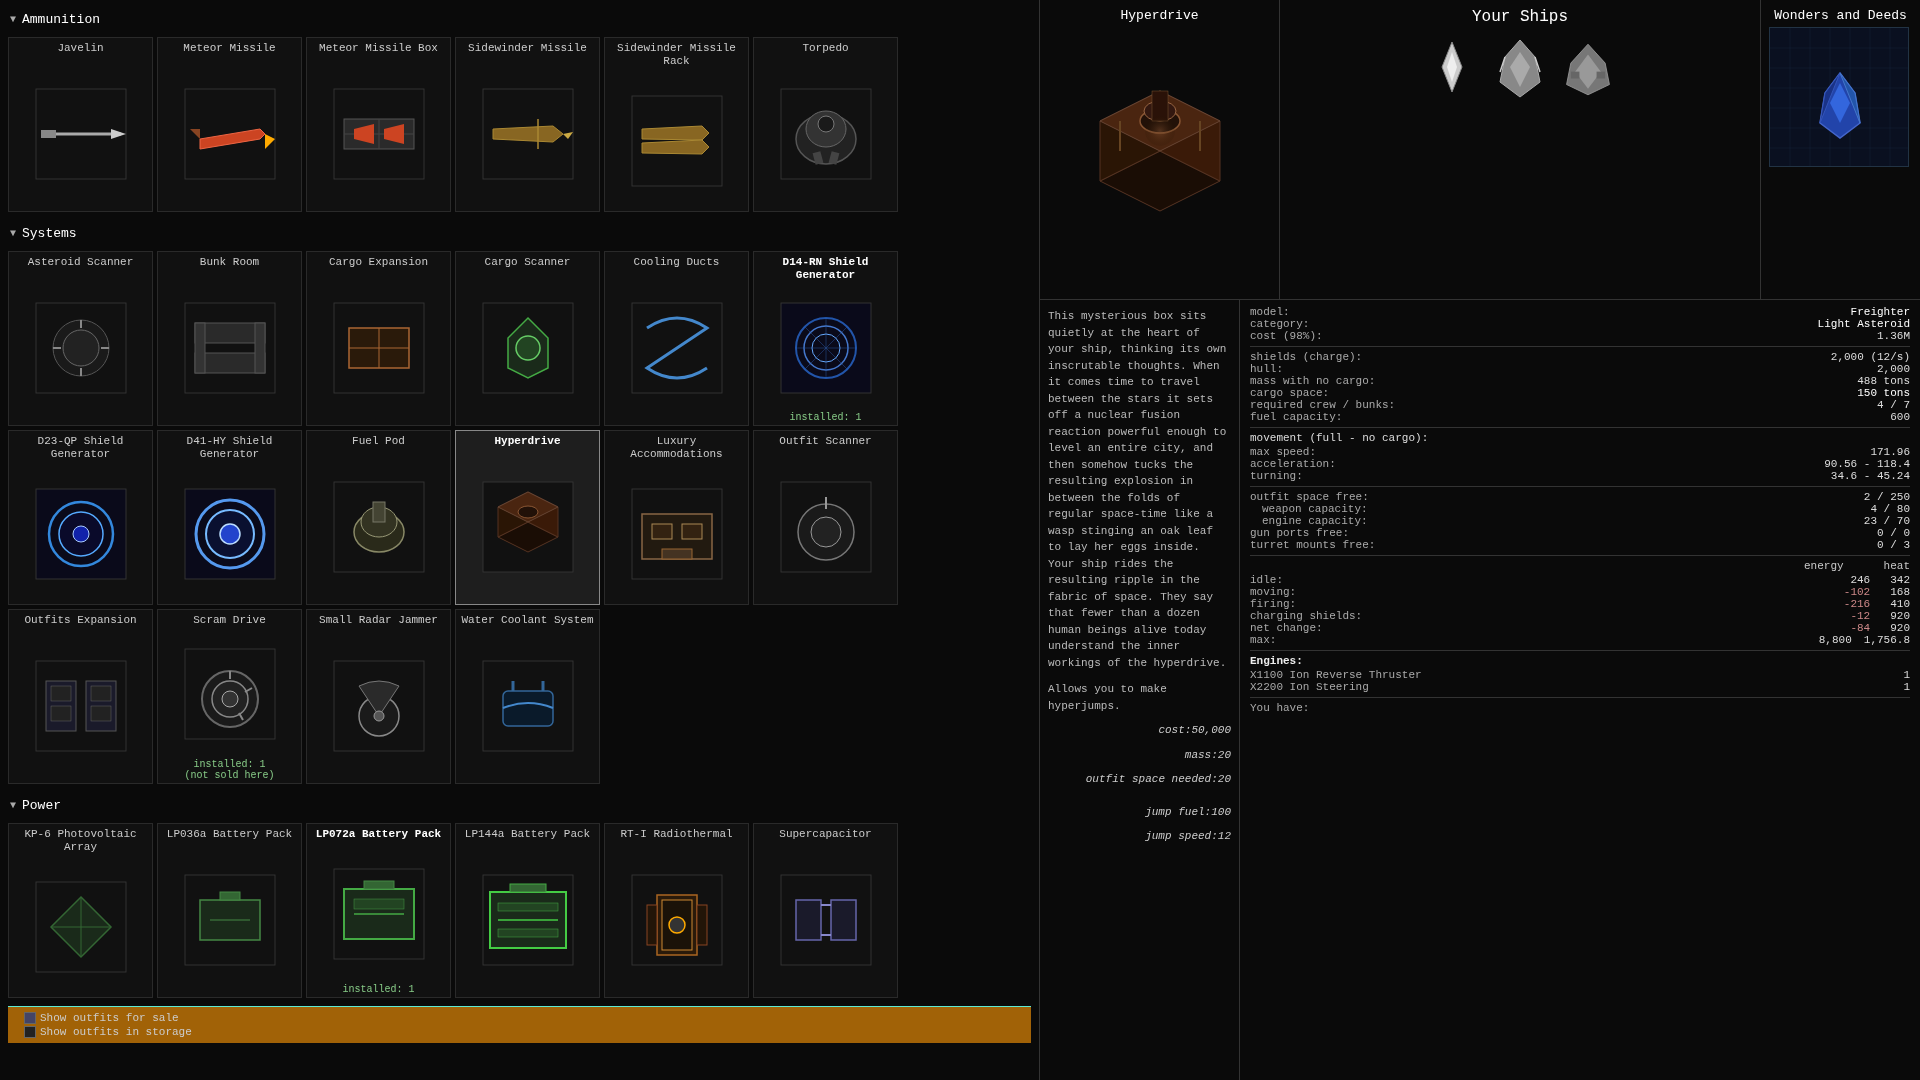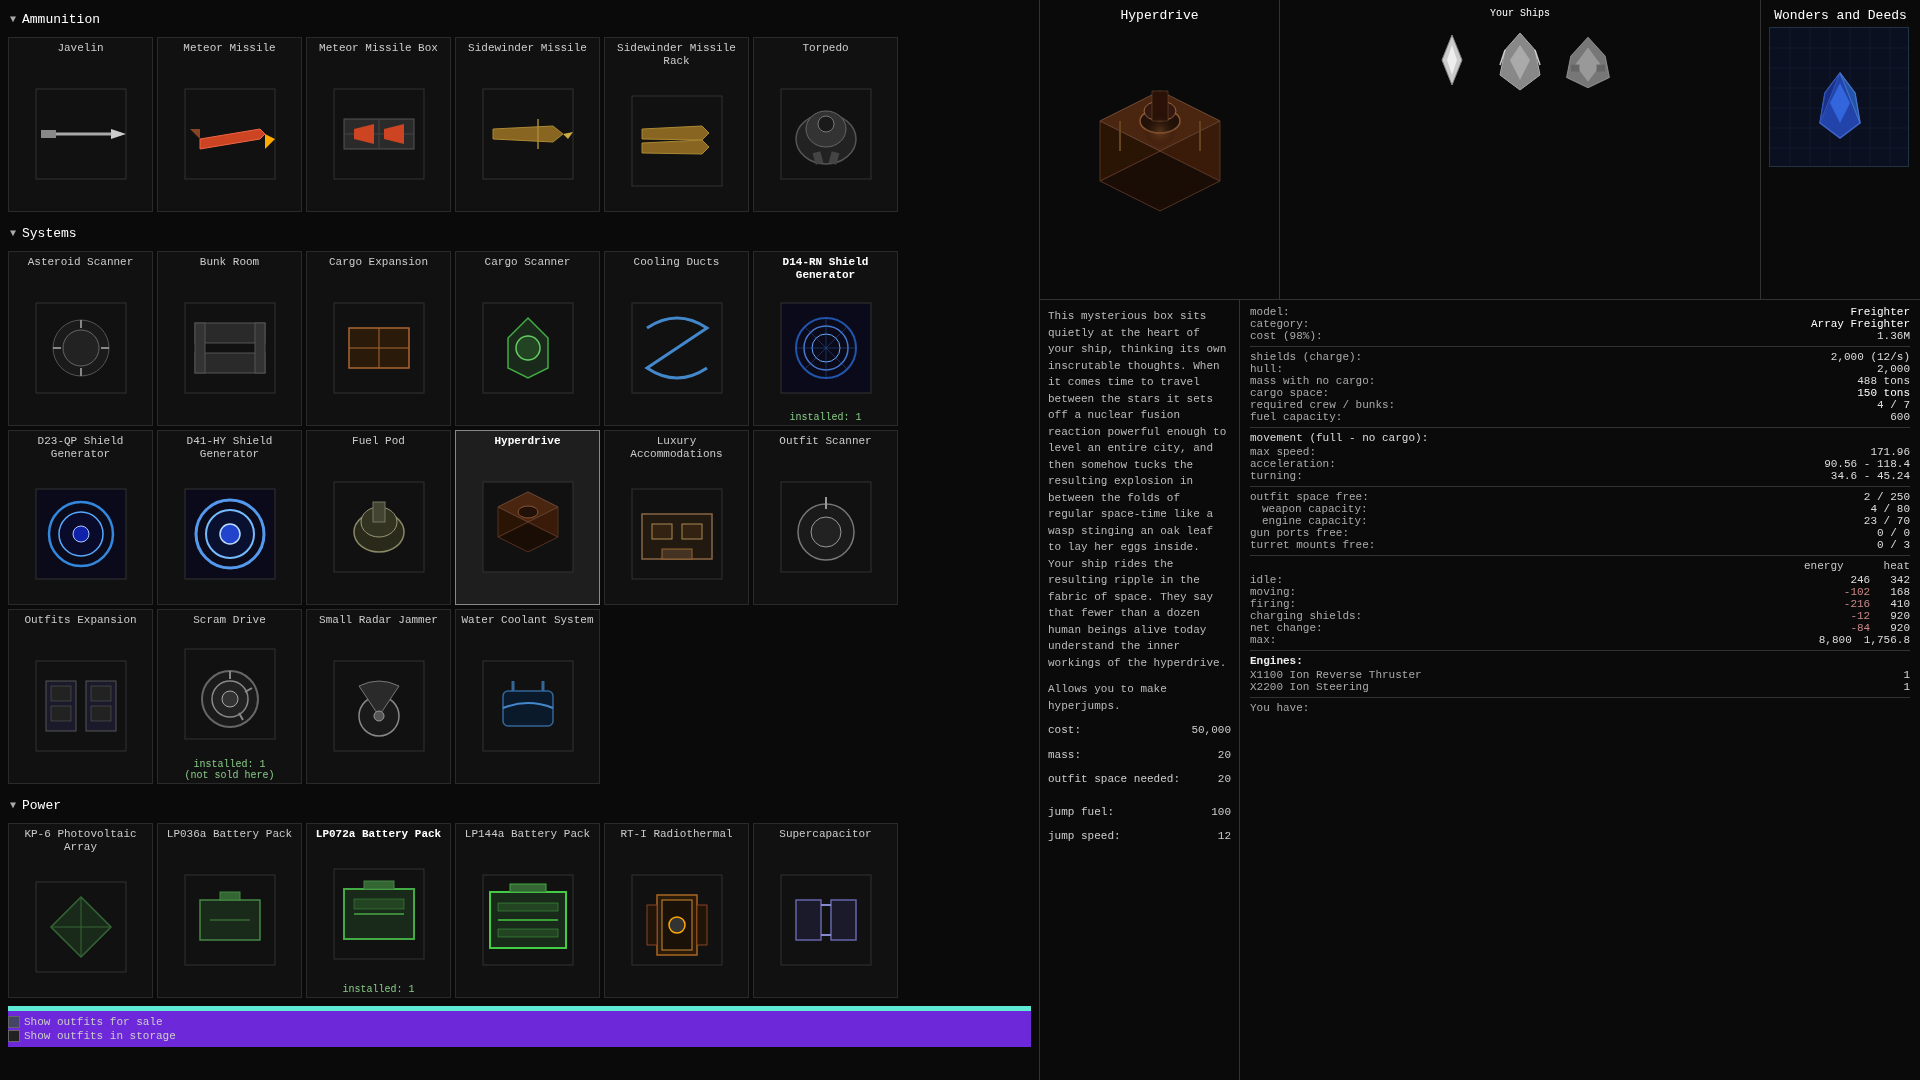--- a/index.html
+++ b/index.html
@@ -109,21 +109,21 @@
       align-items: center;
       justify-content: center;
     }
     .your-ships-section {
       flex: 1;
       padding: 8px;
       display: flex;
       flex-direction: column;
     }
     .your-ships-title {
-      font-size: 10px;
+      font-size: 16px;
       color: #fff;
       text-align: center;
       margin-bottom: 8px;
     }
     .ships-row {
       display: flex;
       gap: 8px;
       justify-content: center;
     }
     .ship-icon {
@@ -189,23 +189,24 @@
       width: 200px;
       border-right: 1px solid #333;
       padding: 8px;
       font-size: 11px;
       color: #bbb;
       line-height: 1.5;
       overflow-y: auto;
     }
     .cost-row {
       display: flex;
-      justify-content: space-between;
+      justify-content: flex-end;
       margin-top: 8px;
       color: #ccc;
+      font-style: italic;
     }
     .right-stats {
       flex: 1;
       padding: 6px 10px;
       font-size: 11px;
       overflow-y: auto;
     }
     .divider { border: none; border-top: 1px solid #333; margin: 4px 0; }
     .section-subtitle {
       color: #ddd;
@@ -576,21 +577,21 @@
               <rect x="20" y="30" width="25" height="40" fill="#1a1a2a" stroke="#6666aa" stroke-width="1.5"></rect>
               <rect x="55" y="30" width="25" height="40" fill="#1a1a2a" stroke="#6666aa" stroke-width="1.5"></rect>
               <line x1="45" y1="35" x2="55" y2="35" stroke="#8888cc" stroke-width="2"></line>
               <line x1="45" y1="65" x2="55" y2="65" stroke="#8888cc" stroke-width="2"></line>
             </svg>
           </div>
         </div>
       </div>
     </div>
 
-  <div style="position: sticky; bottom: 0; background: #6d28d9; padding: 4px 0; border-top: 5px solid #5eead4;">
+  <div style="position: sticky; bottom: 0; background: #a16207; padding: 4px 16px; border-top: 1px solid #5eead4;">
     <div id="checkboxes-container">
         <div class="checkbox-item">
           <div class="checkbox-box checked"></div>
           <span>Show outfits for sale</span>
         </div>
         <div class="checkbox-item">
           <div class="checkbox-box"></div>
           <span>Show outfits in storage</span>
         </div>
       </div>
@@ -730,21 +731,21 @@
 
     <div class="right-stats">
 
       <div id="ship-stats-container">
   <div class="stat-row">
     <span class="stat-label">model:</span>
     <span class="stat-value highlight-val">Freighter</span>
   </div>
   <div class="stat-row">
     <span class="stat-label">category:</span>
-    <span class="stat-value highlight-val">Array Freighter</span>
+    <span class="stat-value highlight-val">Light Asteroid</span>
   </div>
   <div class="stat-row">
     <span class="stat-label">cost (98%):</span>
     <span class="stat-value">1.36M</span>
   </div>
   <hr class="divider">
   <div class="stat-row">
     <span class="stat-label">shields (charge):</span>
     <span class="stat-value">2,000 (12/s)</span>
   </div>

